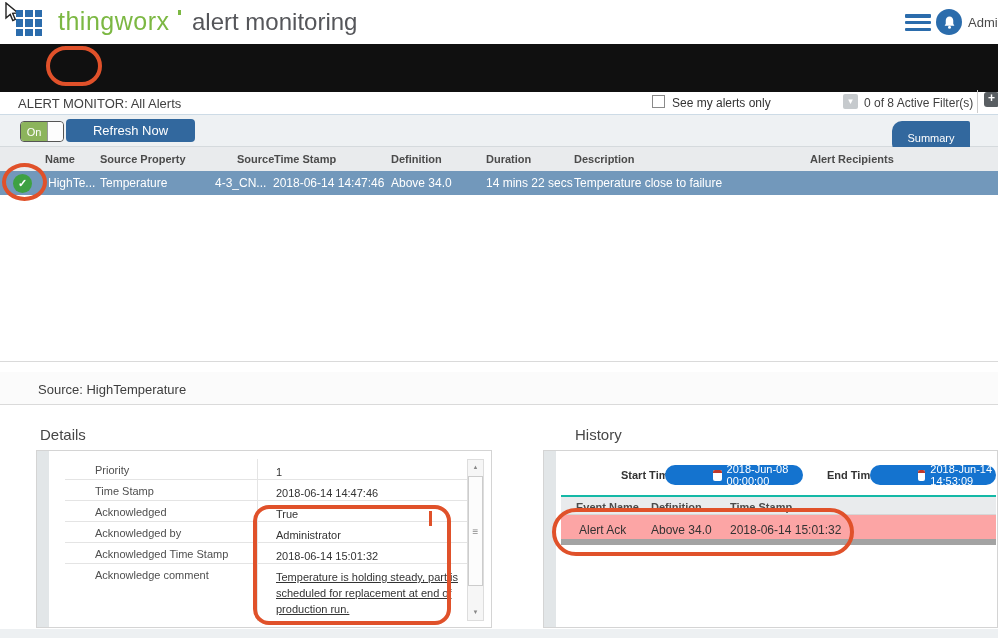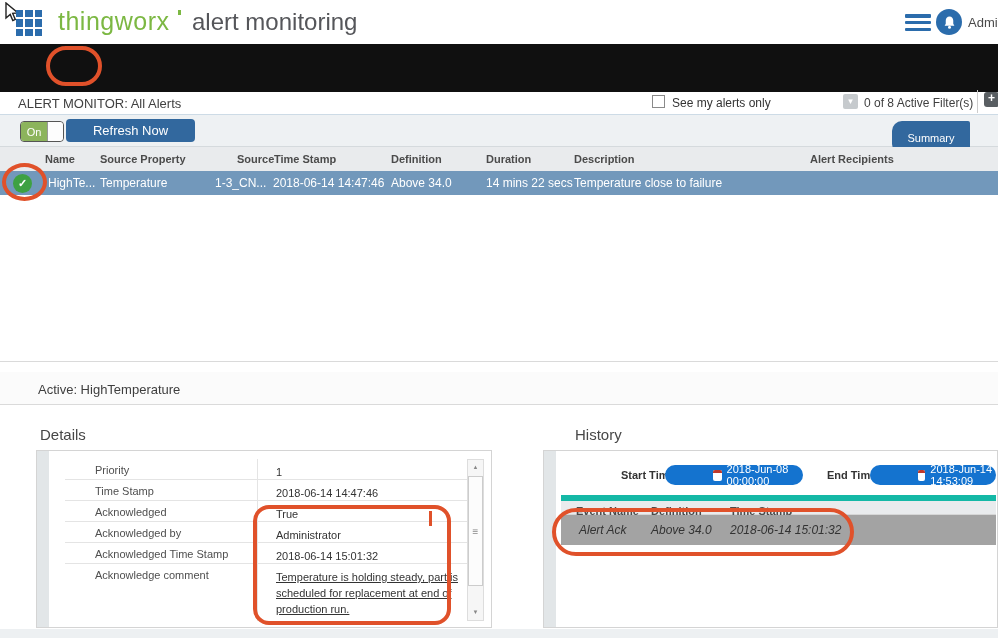--- a/index.html
+++ b/index.html
@@ -88,24 +88,24 @@
               border:1px solid #ccc; color:#888; font-size:10px; text-align:center; line-height:110px; }
 
   
   .dt-label { position:absolute; font-size:11px; font-weight:bold; color:#333; }
   .dt-btn { position:absolute; top:14px; height:20px; background:#1473cf; border-radius:10px;
             color:#fff; font-size:11px; display:flex; align-items:center; justify-content:center; gap:5px;padding-left:48px; }
   .cal-icon { width:12px; height:11px; background:#fff; border-radius:2px; position:relative; }
   .cal-icon::before { content:""; position:absolute; left:0; top:0; width:100%; height:3px;
                       background:#c0392b; border-radius:2px 2px 0 0; }
   .h-tbl-head { position:absolute; left:17px; top:44px; width:435px; height:20px; background:#e9ebed;
-                border-top:6px solid #14b8a6; border-bottom:1px solid #d6d6d6; }
+                border-top:2px solid #14b8a6; border-bottom:1px solid #d6d6d6; }
   .h-tbl-head span { position:absolute; top:4px; font-size:11px; font-weight:bold; color:#4b4b4b; }
-  .h-tbl-row { position:absolute; left:17px; top:64px; width:435px; height:30px; background:#a3a3a3;
-               border-bottom:6px solid #a3a3a3;font-style:italic; }
+  .h-tbl-row { position:absolute; left:17px; top:64px; width:435px; height:30px; background:#fca5a5;
+               border-bottom:6px solid #a3a3a3; }
   .h-tbl-row span { position:absolute; top:8px; font-size:12px; color:#333; }
 
   .bottom-strip { position:absolute; left:0; top:629px; width:998px; height:9px; background:#edf0f2; }
 </style>
 </head>
 <body>
 
 <div id="app">
 
   <div class="hdr">
@@ -178,34 +178,34 @@
     <span style="left:274px;">Time Stamp</span>
     <span style="left:391px;">Definition</span>
     <span style="left:486px;">Duration</span>
     <span style="left:574px;">Description</span>
     <span style="left:810px;">Alert Recipients</span>
   </div>
 
   <div class="alert-row">
     <span style="left:48px;">HighTe...</span>
     <span style="left:100px;">Temperature</span>
-    <span style="left:215px;">1-3_CN...</span>
+    <span style="left:215px;">4-3_CN...</span>
     <span style="left:273px;">2018-06-14 14:47:46</span>
     <span style="left:391px;">Above 34.0</span>
     <span style="left:486px;">14 mins 22 secs</span>
     <span style="left:574px;">Temperature close to failure</span>
   </div>
   <div class="row-badge">
     <span>✓</span>
   </div>
   <div class="anno" style="left:2px; top:163px; width:45px; height:38px; border-radius:50%;"></div>
 
   <div class="panel-topline"></div>
   <div class="panel-hdr">
-    <span>Active: HighTemperature</span>
+    <span>Source: HighTemperature</span>
   </div>
 
   <div class="sec-heading" style="left:40px; top:426px;">Details</div>
   <div class="group" style="left:36px; width:456px;">
     <div class="group-strip"></div>
 
     <div class="d-row" style="top:8px;   height:21px;">
       <div class="d-label">Priority</div>
       <div class="d-value">1</div>
     </div>

